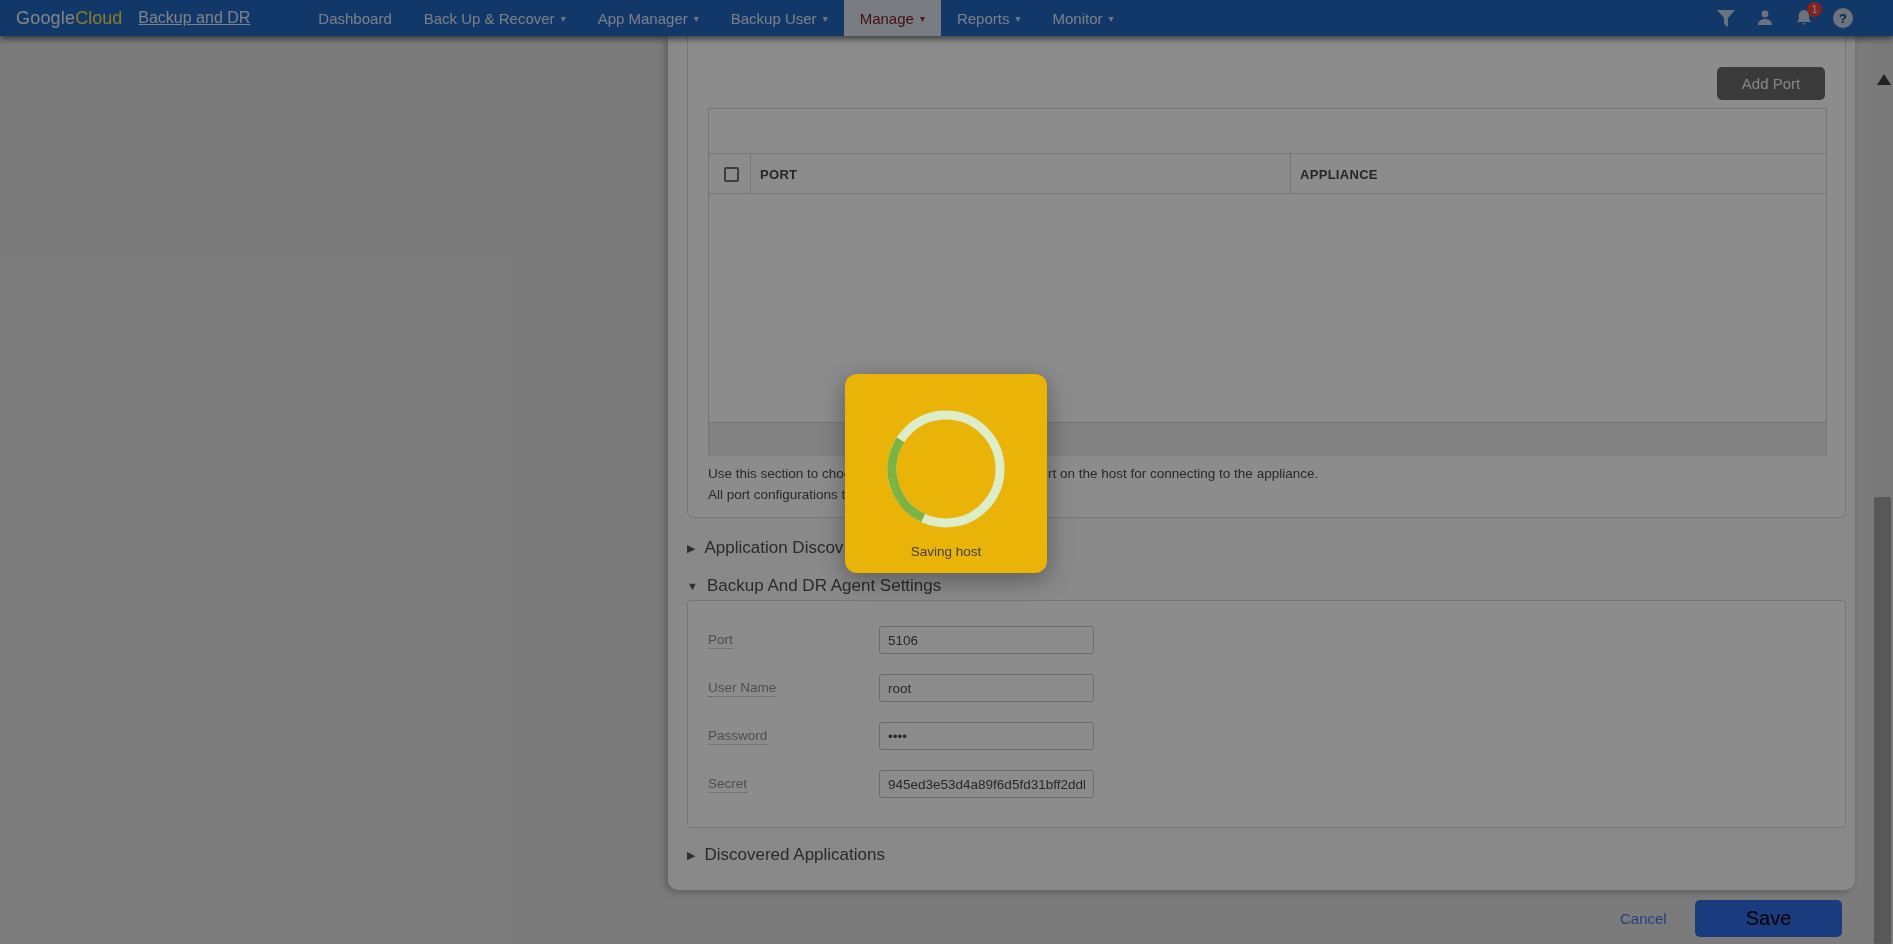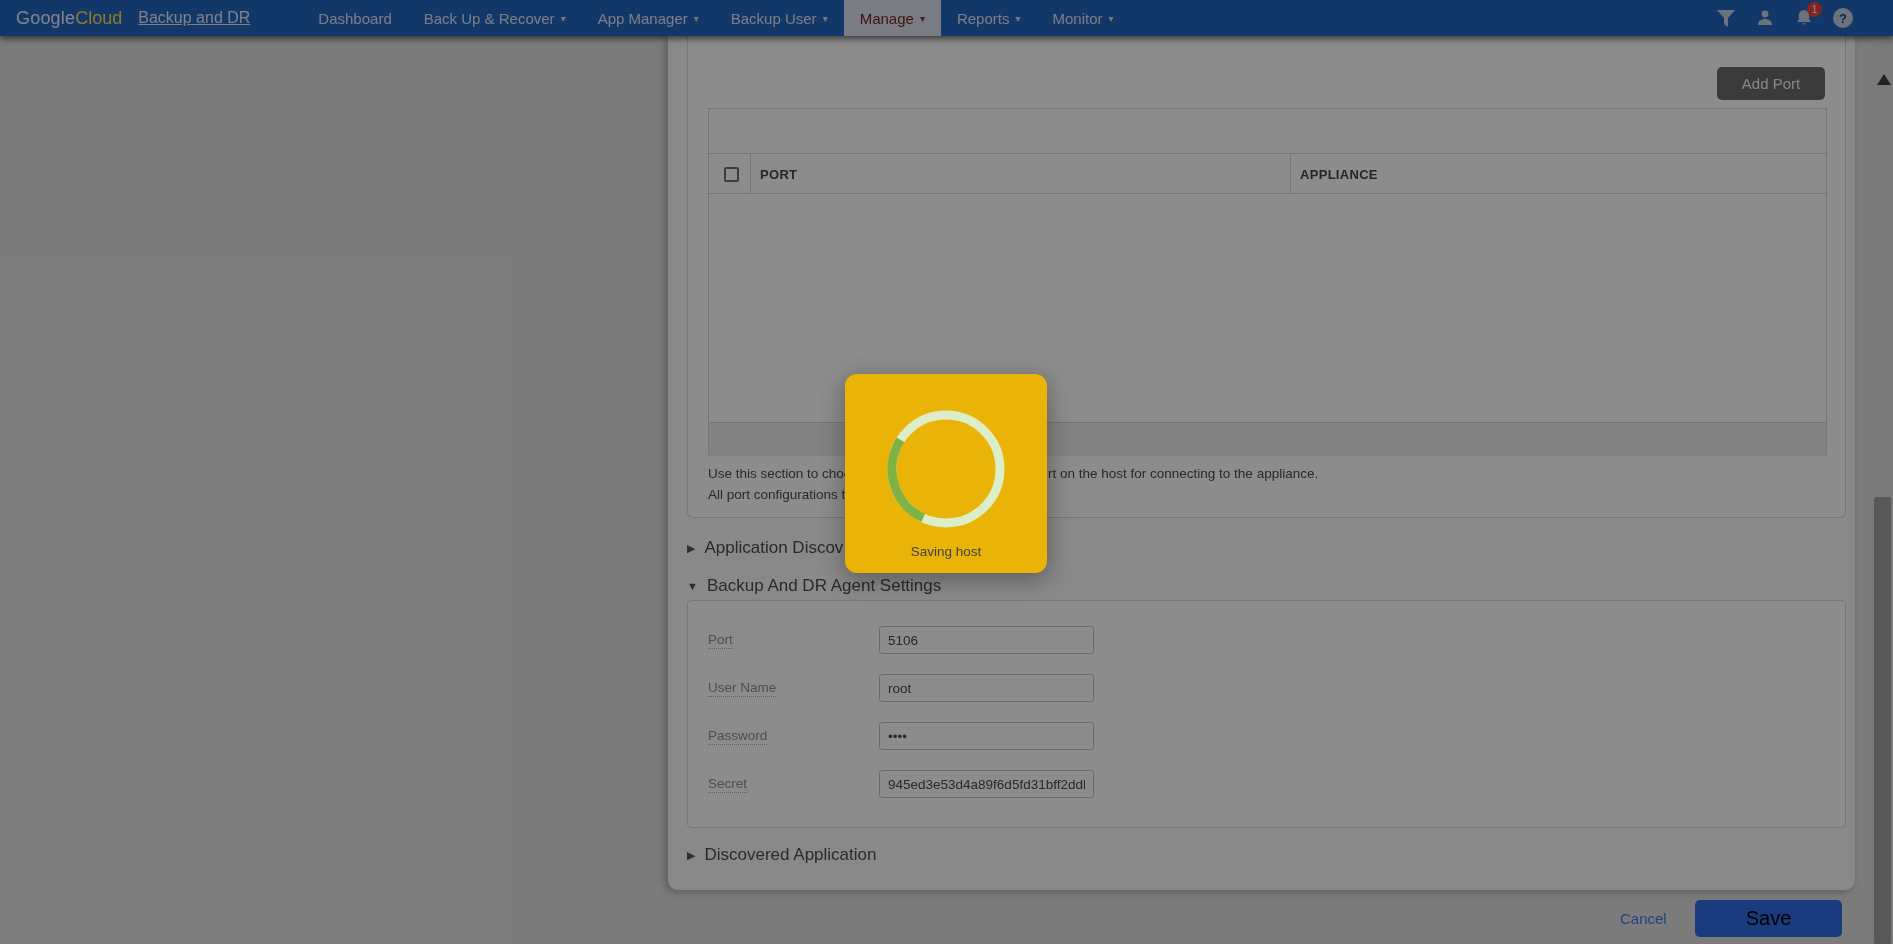--- a/index.html
+++ b/index.html
@@ -208,21 +208,21 @@
 
     <div class="field-label" style="top:127px">Password</div>
     <input class="field-input" style="top: 121px;" type="text" value="••••">
 
     <div class="field-label" style="top:175px">Secret</div>
     <input class="field-input" style="top: 169px;" type="text" value="945ed3e53d4a89f6d5fd31bff2ddb50">
   </div>
 
   <div class="section-header" style="top:809px">
     <span class="tri">▶</span>
-    <span>Discovered Application</span>
+    <span>Discovered Applications</span>
   </div>
 </div>
 
 <div class="cancel-link">Cancel</div>
 <button class="save-btn">Save</button>
 
 <div class="scroll-track">
   <div class="scroll-thumb"></div>
 </div>
 <div class="scroll-arrow"></div>

